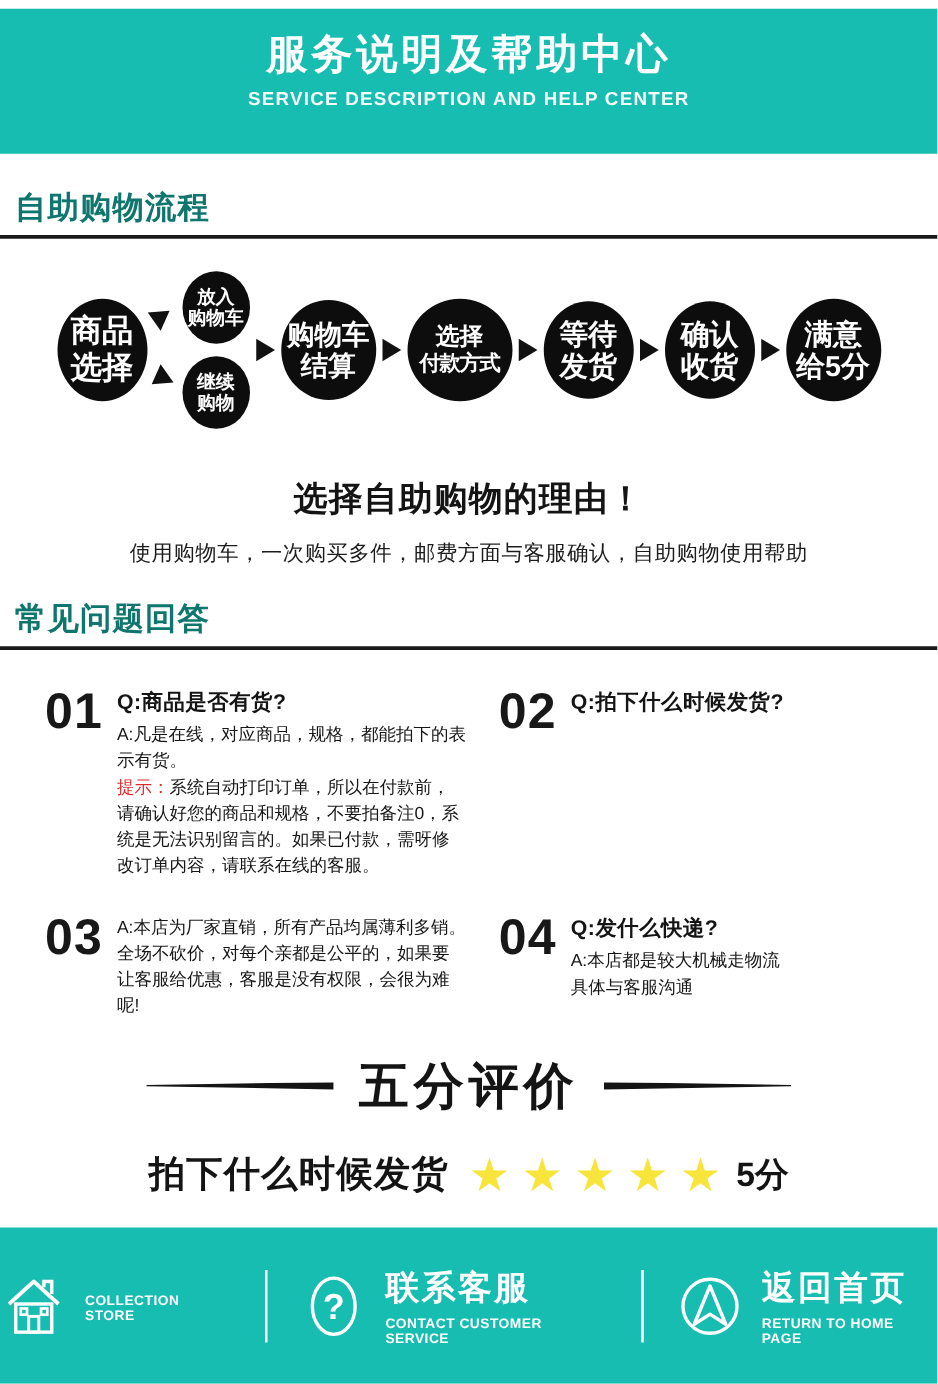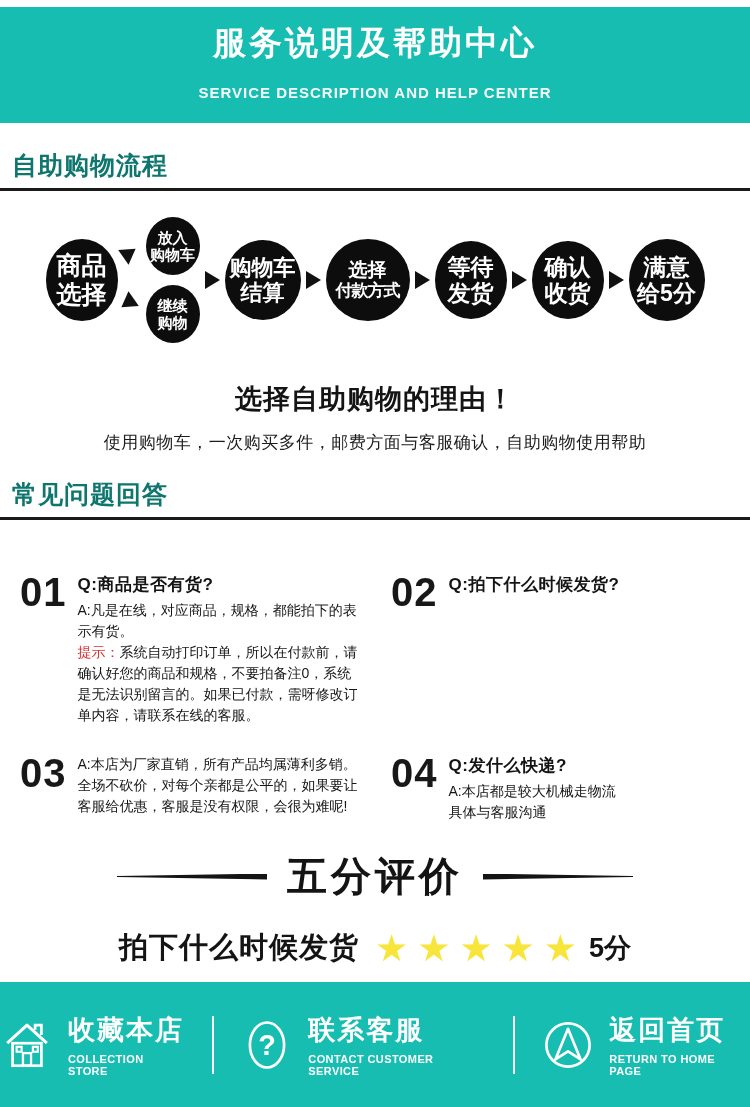--- a/index.html
+++ b/index.html
@@ -27,21 +27,21 @@
     color:#fff;
     padding-top:14px;
   }
   .header h1{
     font-size:33px;
     font-weight:bold;
     letter-spacing:3px;
   }
   .header .sub{
     font-size:15px;
-    margin-top:18px;
+    margin-top:5px;
     letter-spacing:1px;
     font-weight:bold;
     opacity:.96;
   }
   
   .section-title{
     font-size:25px;
     font-weight:600;
     padding-left:12px;
     letter-spacing:1px;
@@ -109,22 +109,21 @@
     color:#1c1c1c;
     letter-spacing:.5px;
   }
   .faq-title{margin-top:24px;}
   
   .faq-grid{
     display:grid;
     grid-template-columns:1fr 1fr;
     column-gap:26px;
     row-gap:28px;
-    padding:30px 14px 0 20px;
-    margin-top:23px;
+    padding:30px 14px 0 36px;
   }
   .faq-item{display:flex;gap:11px;}
   .faq-num{
     font-size:40px;
     font-weight:bold;
     line-height:.95;
     letter-spacing:1px;
     color:#181818;
     flex-shrink:0;
   }
@@ -324,21 +323,20 @@
   <div class="footer-item">
     <svg class="footer-icon" viewBox="0 0 60 60">
       <path d="M39 13 v-5 h7 v11" fill="none" stroke="#fff" stroke-width="3"></path>
       <path d="M8 28 L30 8 L52 28" fill="none" stroke="#fff" stroke-width="3.4" stroke-linejoin="round"></path>
       <rect x="14" y="28" width="32" height="25" fill="none" stroke="#fff" stroke-width="3"></rect>
       <rect x="25.5" y="39" width="9" height="14" fill="none" stroke="#fff" stroke-width="2.6"></rect>
       <rect x="18.5" y="32" width="5.5" height="5.5" fill="none" stroke="#fff" stroke-width="2.4"></rect>
       <rect x="36.5" y="32" width="5.5" height="5.5" fill="none" stroke="#fff" stroke-width="2.4"></rect>
     </svg>
     <div class="footer-txt">
-      <div class="t">收藏本店</div>
       <div class="s">COLLECTION STORE</div>
     </div>
   </div>
   <div class="footer-divider"></div>
   <div class="footer-item">
     <svg class="footer-icon" viewBox="0 0 60 60">
       <ellipse cx="30" cy="30" rx="19" ry="25" fill="none" stroke="#fff" stroke-width="3"></ellipse>
       <text x="30" y="41" font-size="32" font-weight="bold" fill="#fff" text-anchor="middle" font-family="Liberation Sans, DejaVu Sans, sans-serif">?</text>
     </svg>
     <div class="footer-txt">

